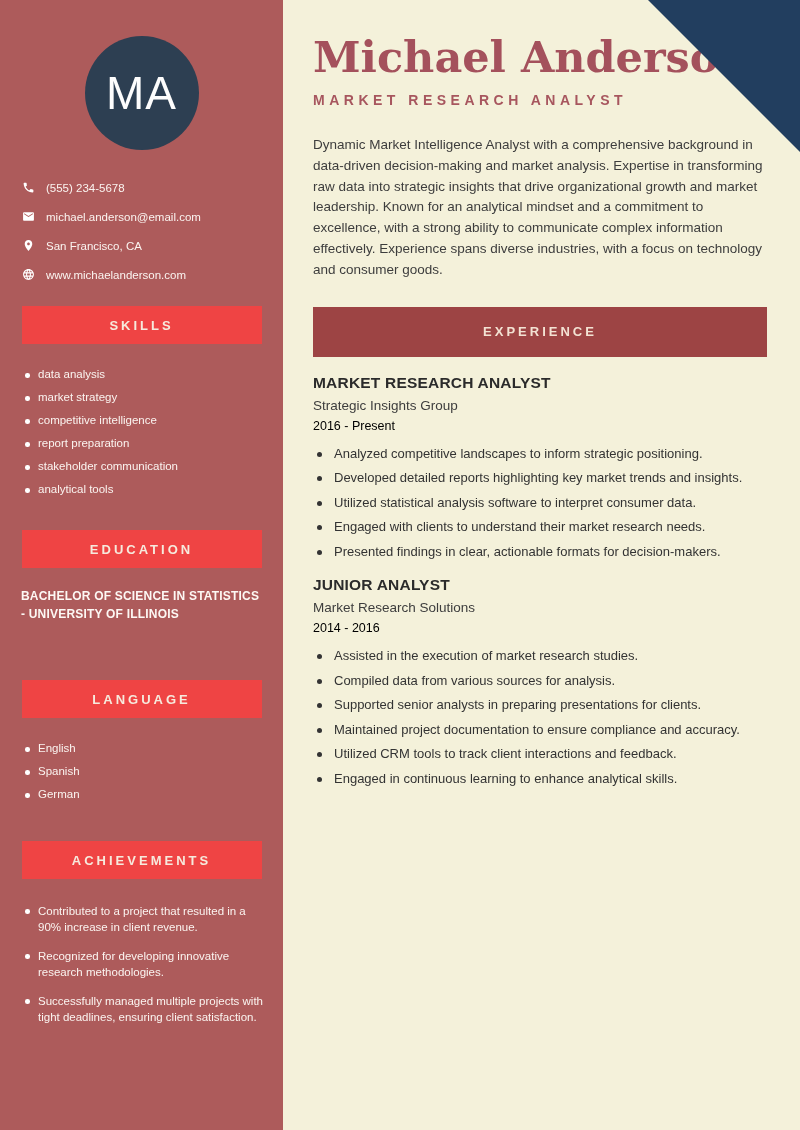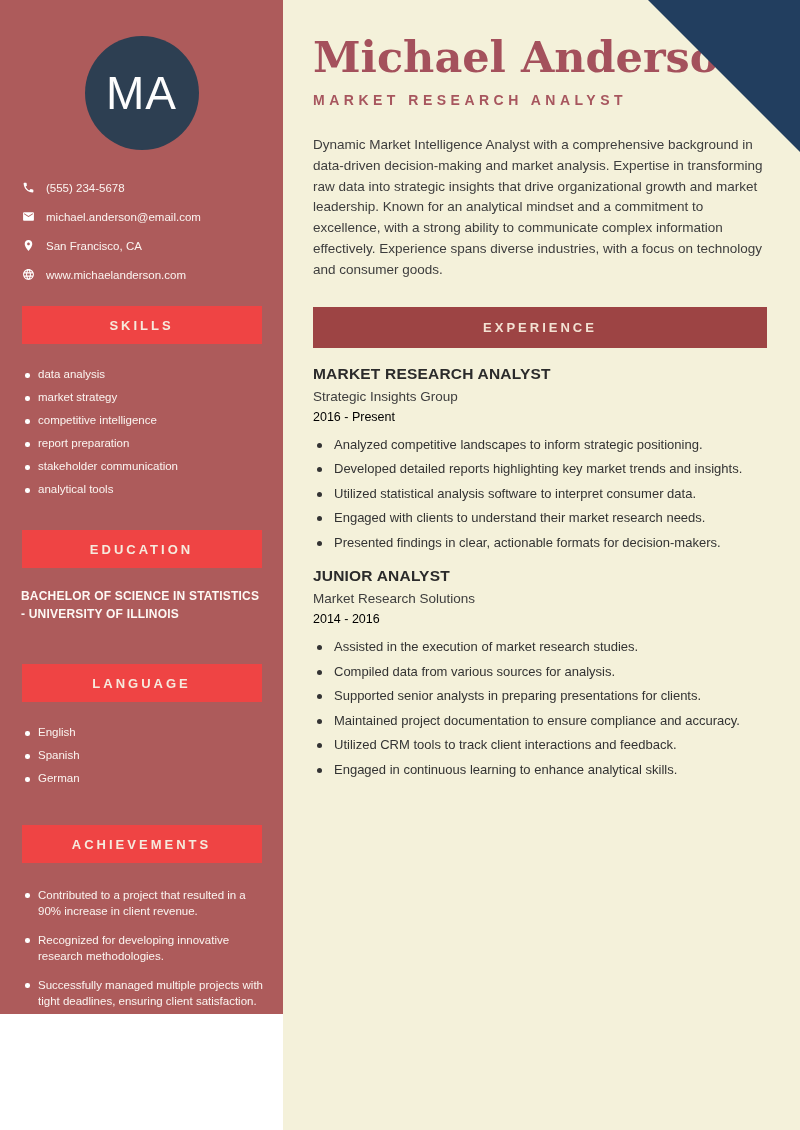--- a/index.html
+++ b/index.html
@@ -10,21 +10,21 @@
     font-family: "Liberation Sans", sans-serif;
     overflow: hidden;
   }
 
   
   .sidebar {
     width: 283px;
     flex-shrink: 0;
     background: #ad5b5b;
     color: #ffffff;
-    height: 1014px;
+    height: 1130px;
   }
   .avatar {
     width: 114px; height: 114px;
     border-radius: 50%;
     background: #2d3f52;
     margin: 36px auto 0;
     display: flex; align-items: center; justify-content: center;
   }
   .avatar span {
     color: #fdfdfd;
@@ -50,21 +50,21 @@
     width: 240px; height: 38px;
     margin: 0 auto;
     background: #ef4444;
     display: flex; align-items: center; justify-content: center;
     font-size: 13px; font-weight: bold;
     letter-spacing: 3px;
     color: #f6eadd;
   }
   .band-skills { margin-top: 25px; }
   .band-education { margin-top: 34px; }
-  .band-language { margin-top: 41px; }
+  .band-language { margin-top: 57px; }
   .band-achievements { margin-top: 40px; }
 
   ul.side-list {
     list-style: none;
     margin: 24px 18px 0 24px;
   }
   ul.side-list li {
     position: relative;
     padding-left: 14px;
     font-size: 11.5px;
@@ -124,21 +124,21 @@
   }
   .summary {
     margin-top: 27px;
     font-size: 13.5px;
     line-height: 20.8px;
     color: #3d3d3d;
     width: 454px;
   }
   .exp-band {
     margin-top: 26px;
-    width: 454px; height: 41px;
+    width: 454px; height: 50px;
     background: #9d4444;
     display: flex; align-items: center; justify-content: center;
     font-size: 13px; font-weight: bold;
     letter-spacing: 3px;
     color: #f3e2d3;
   }
   .job { margin-top: 17px; }
   .job-title {
     font-size: 15.5px;
     font-weight: bold;

